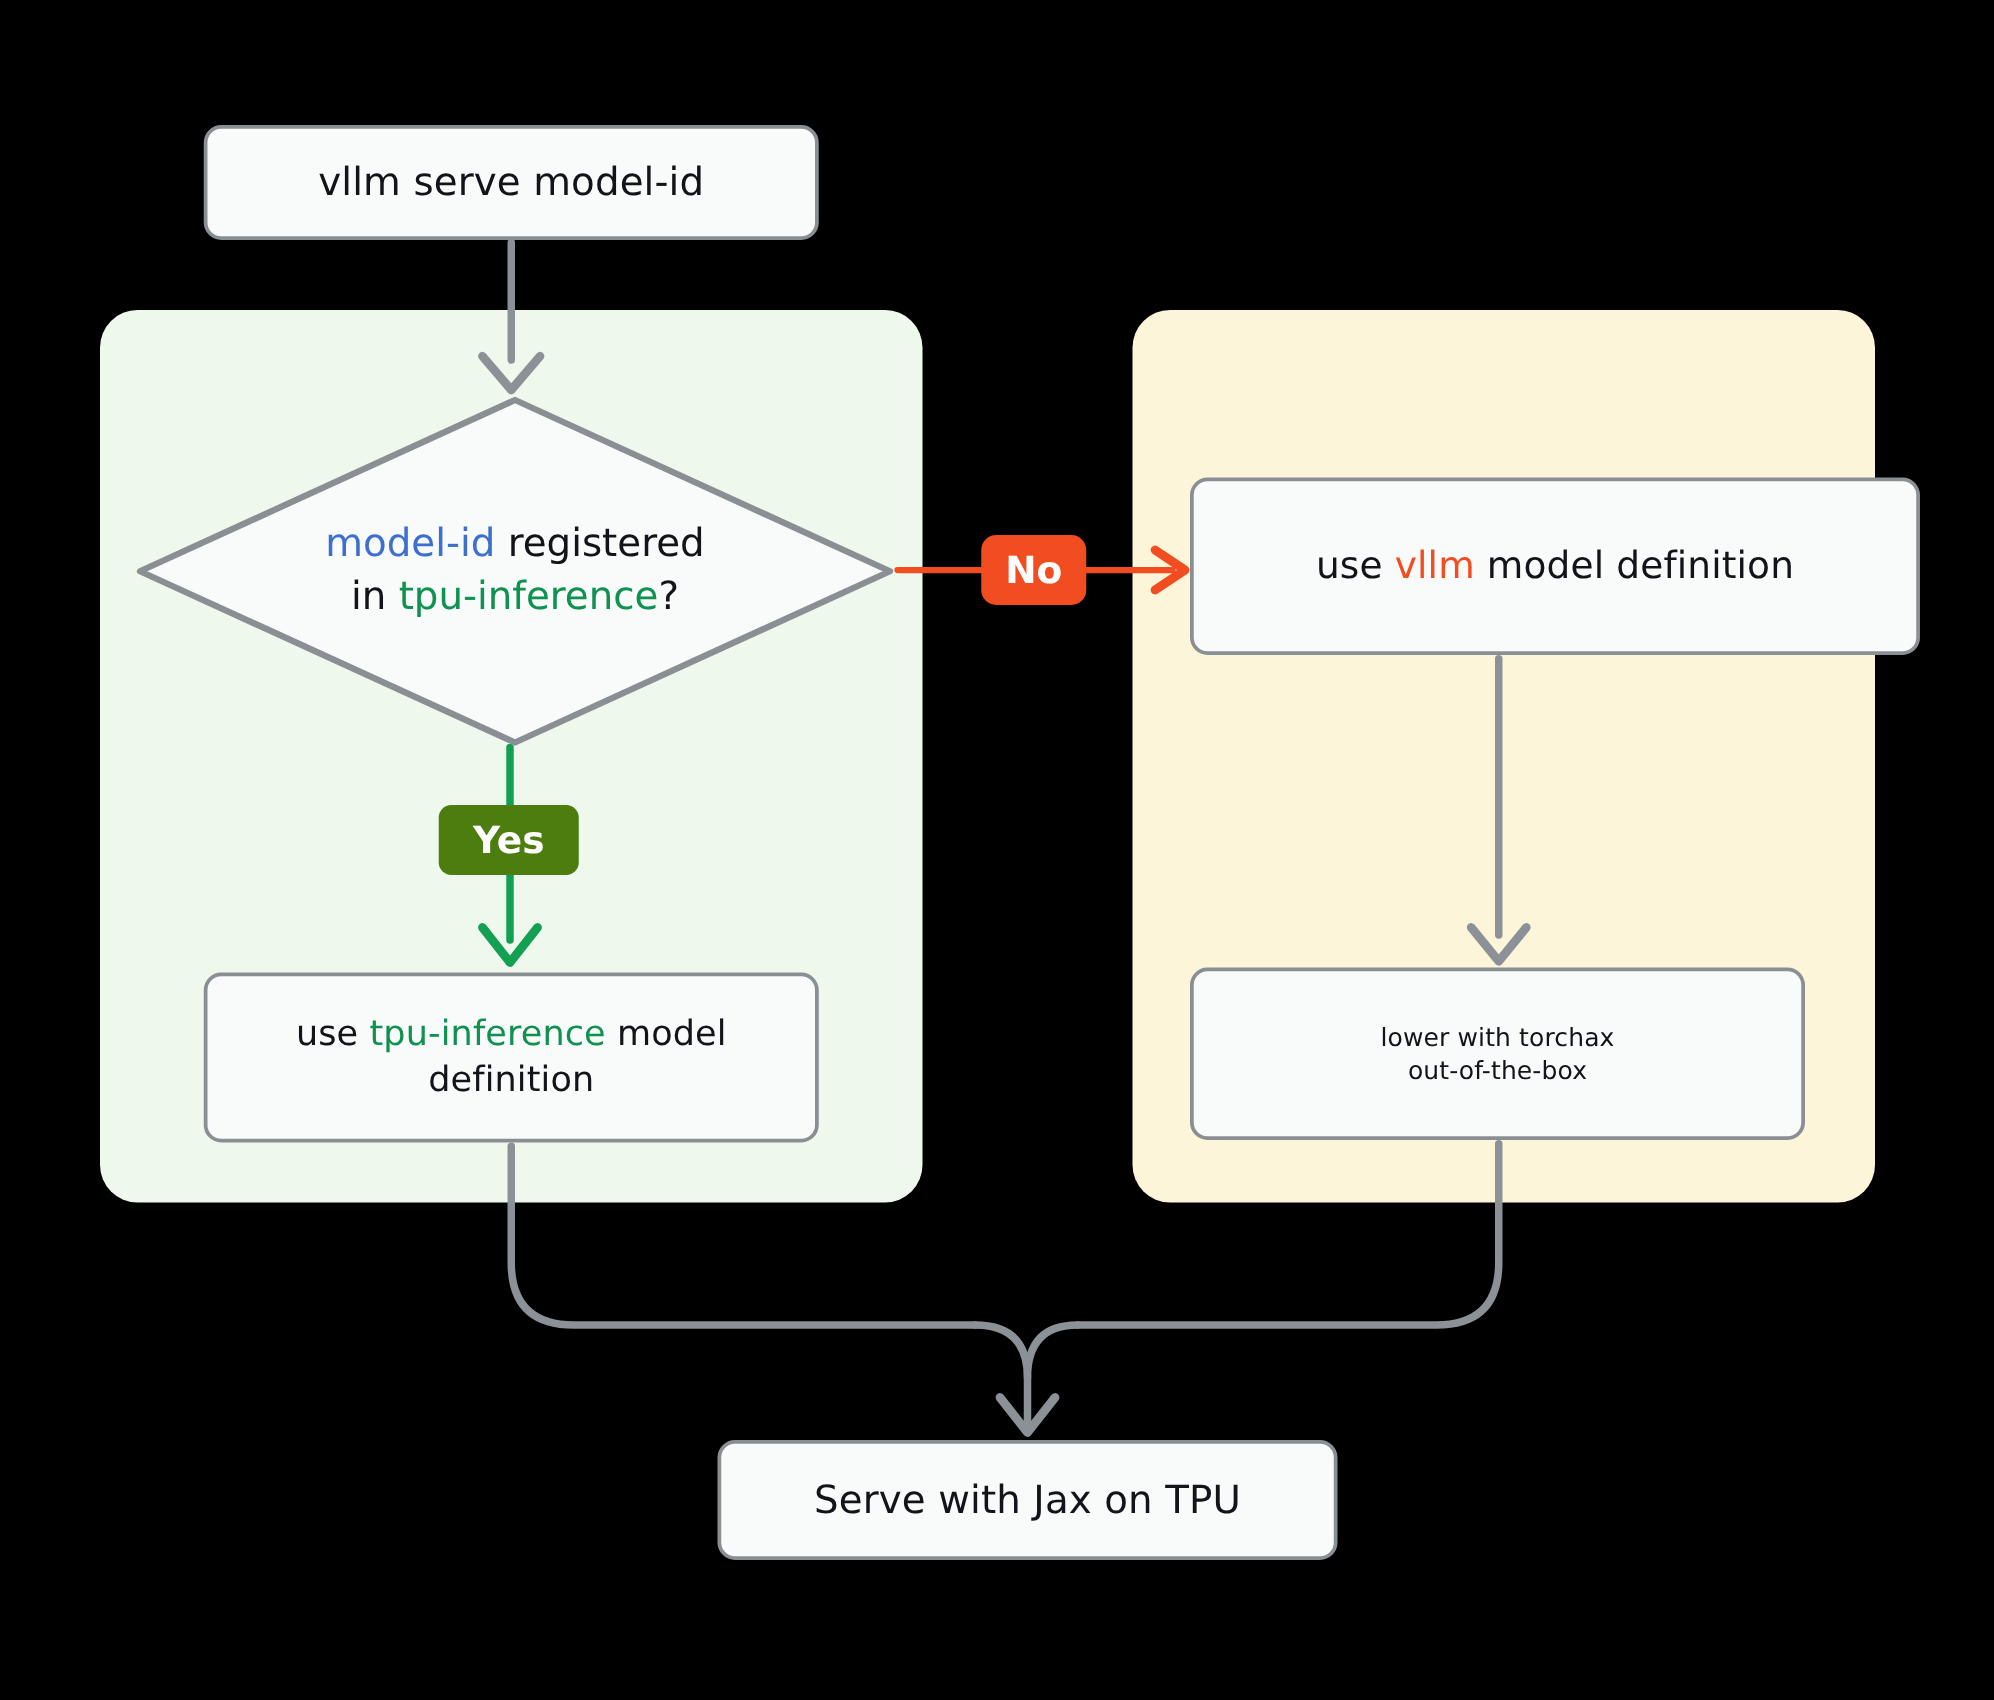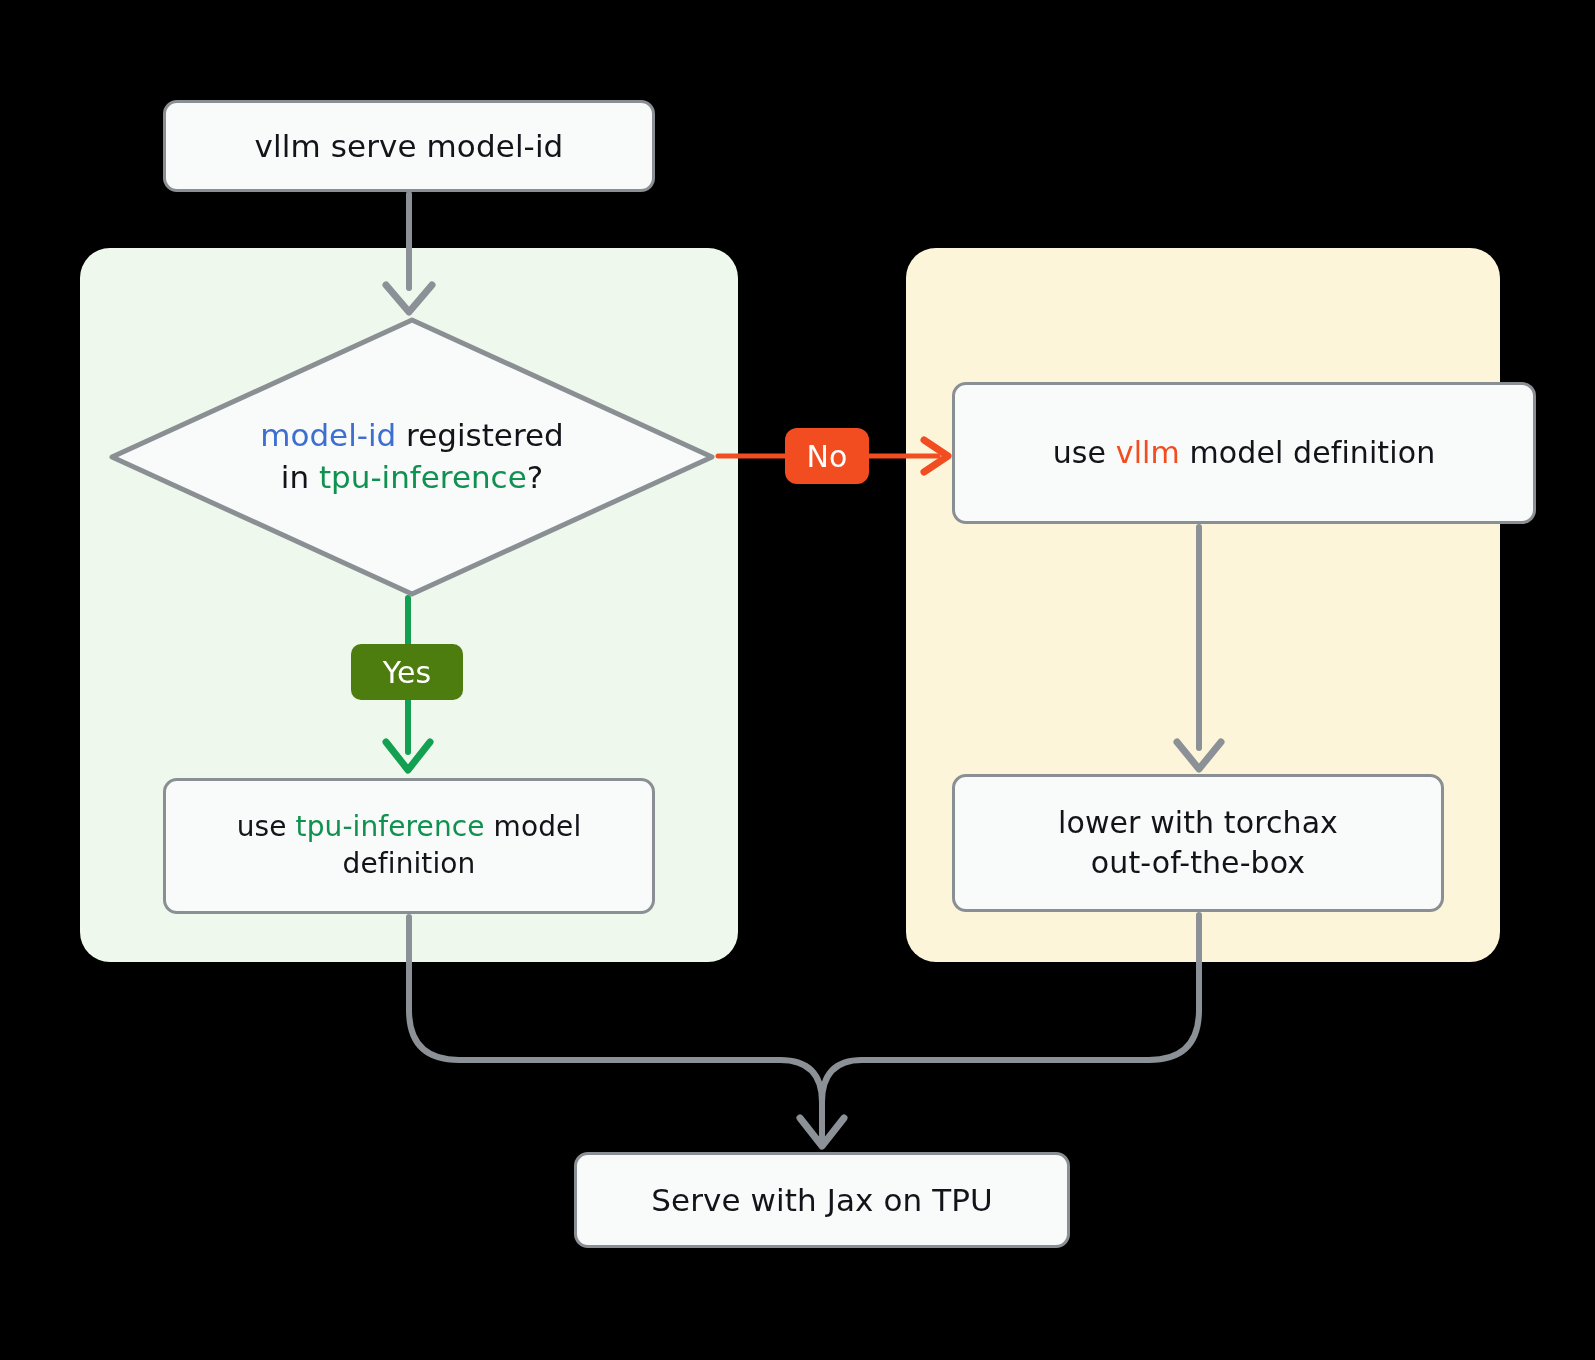--- a/index.html
+++ b/index.html
@@ -80,21 +80,21 @@
     top: 382px;
     width: 584px;
     height: 142px;
     font-size: 30px;
   }
   #node-lower-torchax {
     left: 952px;
     top: 774px;
     width: 492px;
     height: 138px;
-    font-size: 30px;
+    font-size: 20px;
   }
   #node-serve {
     left: 574px;
     top: 1152px;
     width: 496px;
     height: 96px;
   }
   #decision-label {
     position: absolute;
     left: 108px;
@@ -118,21 +118,21 @@
   .tok-plain  { color: #111418; }
   
   .edge-badge {
     position: absolute;
     box-sizing: border-box;
     display: flex;
     align-items: center;
     justify-content: center;
     color: #ffffff;
     font-size: 30px;
-    font-weight: 400;
+    font-weight: 700;
     border-radius: 10px;
   }
   #badge-yes {
     left: 351px;
     top: 644px;
     width: 112px;
     height: 56px;
     background: #4d7c0f;
   }
   #badge-no {

